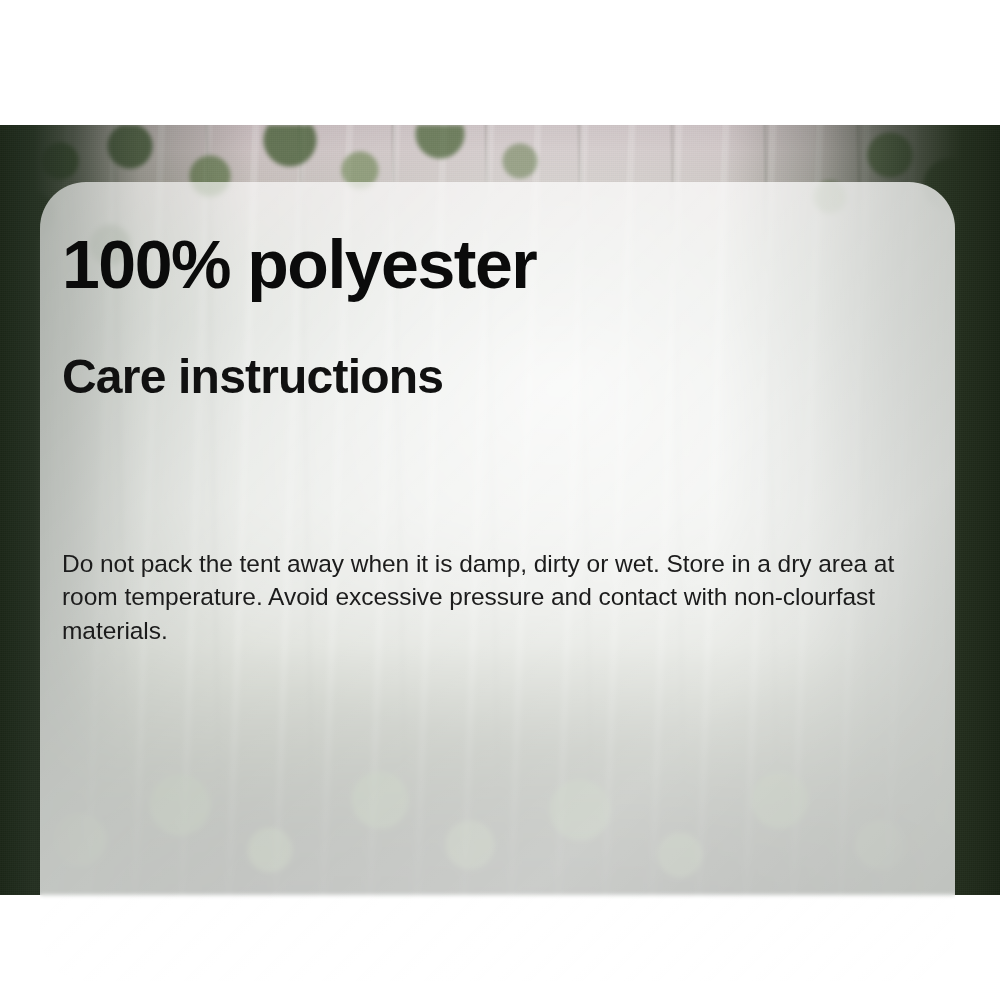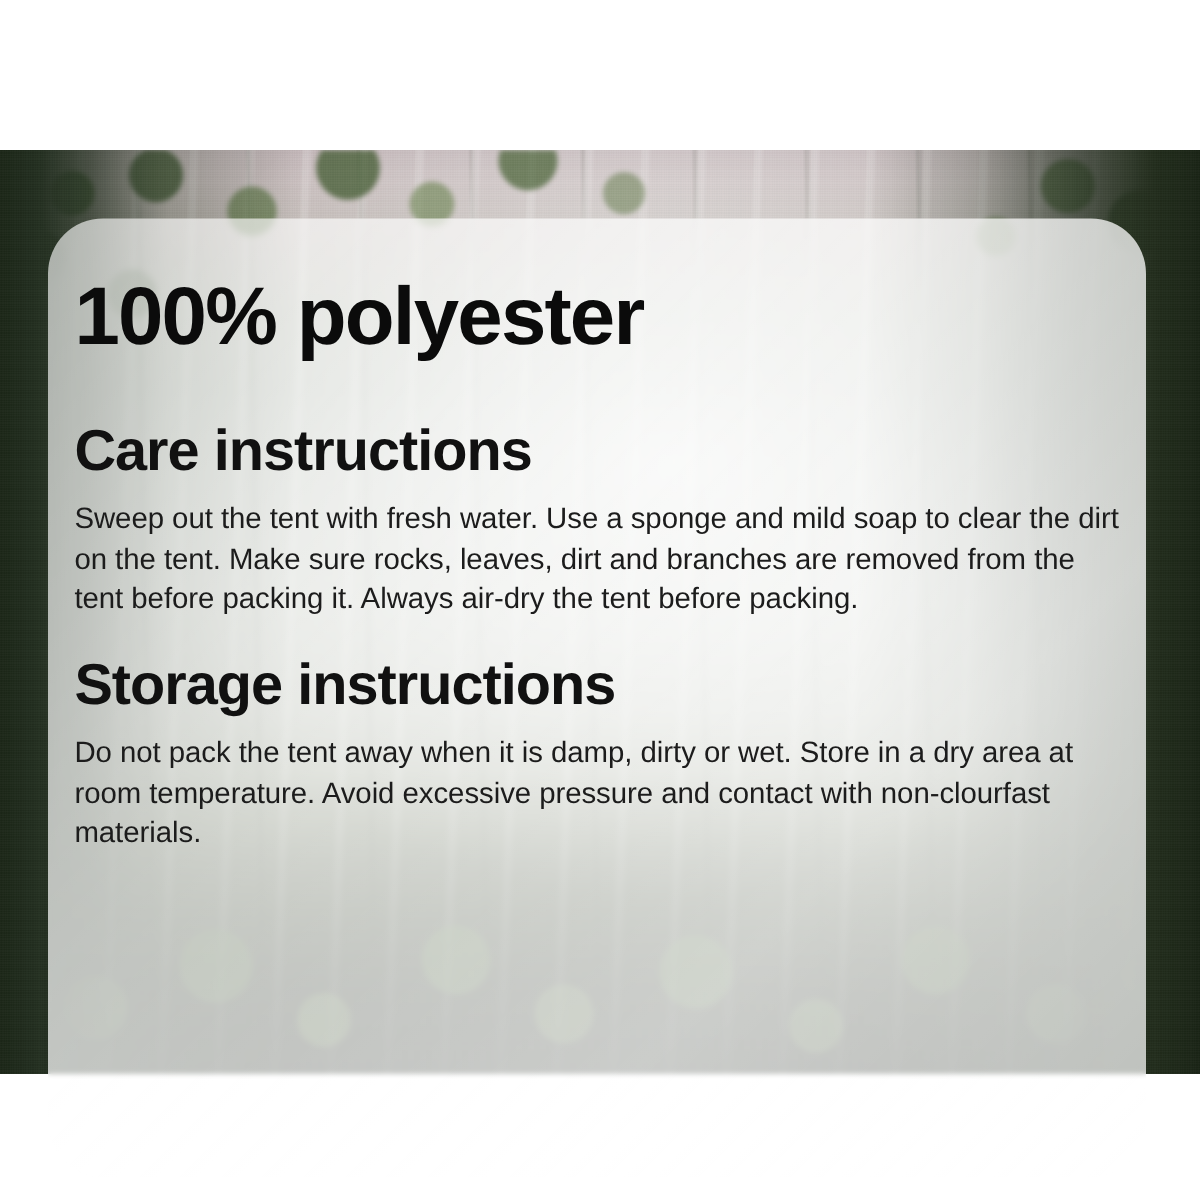--- a/index.html
+++ b/index.html
@@ -242,24 +242,22 @@
     <div class="photo-grain"></div>
   </div>
 
   <div class="card">
     <div class="card-inner">
 
       <div class="title">100% polyester</div>
 
       <div class="section section-care">
         <div class="section-heading">Care instructions</div>
-        <div class="section-body">Sweep out the tent with fresh water. Use a sponge and mild soap to clear the dirt on the tent. Make sure rocks, leaves, dirt and branches are removed from the tent before packing it. Always air-dry the tent before packing.</div>
       </div>
 
       <div class="section section-storage">
-        <div class="section-heading">Storage instructions</div>
         <div class="section-body">Do not pack the tent away when it is damp, dirty or wet. Store in a dry area at room temperature. Avoid excessive pressure and contact with non-clourfast materials.</div>
       </div>
 
     </div>
   </div>
 
 </div>
 
 </body></html>

